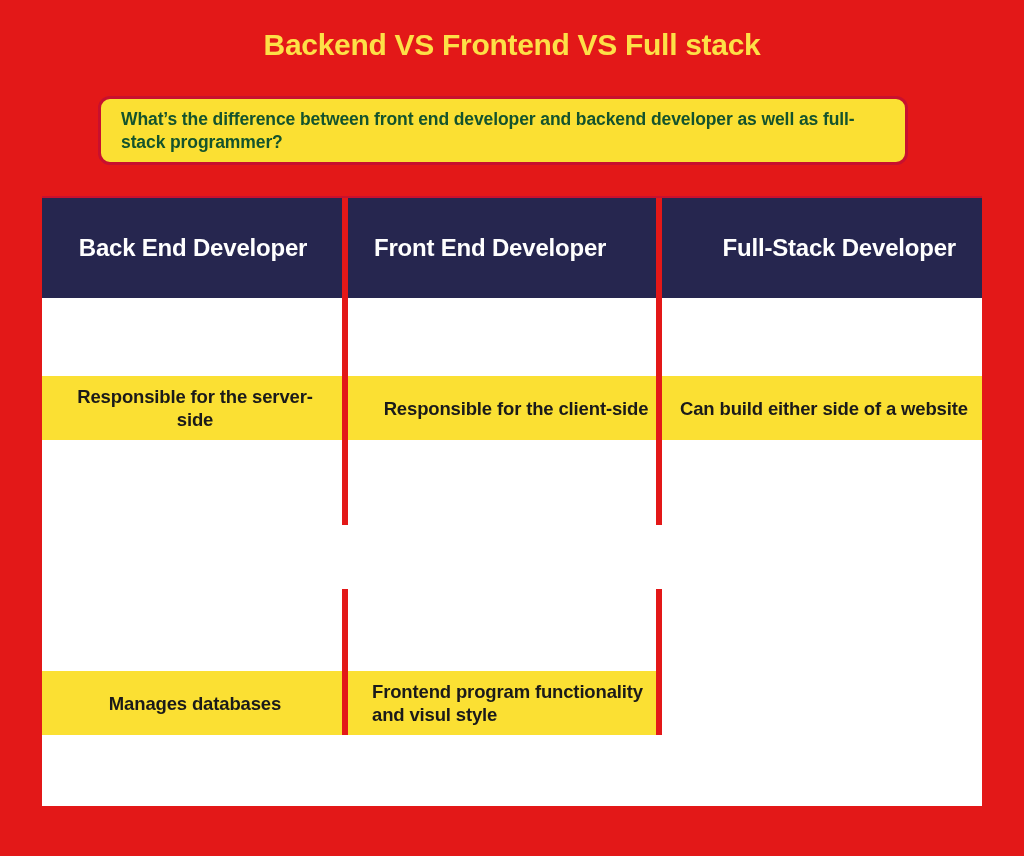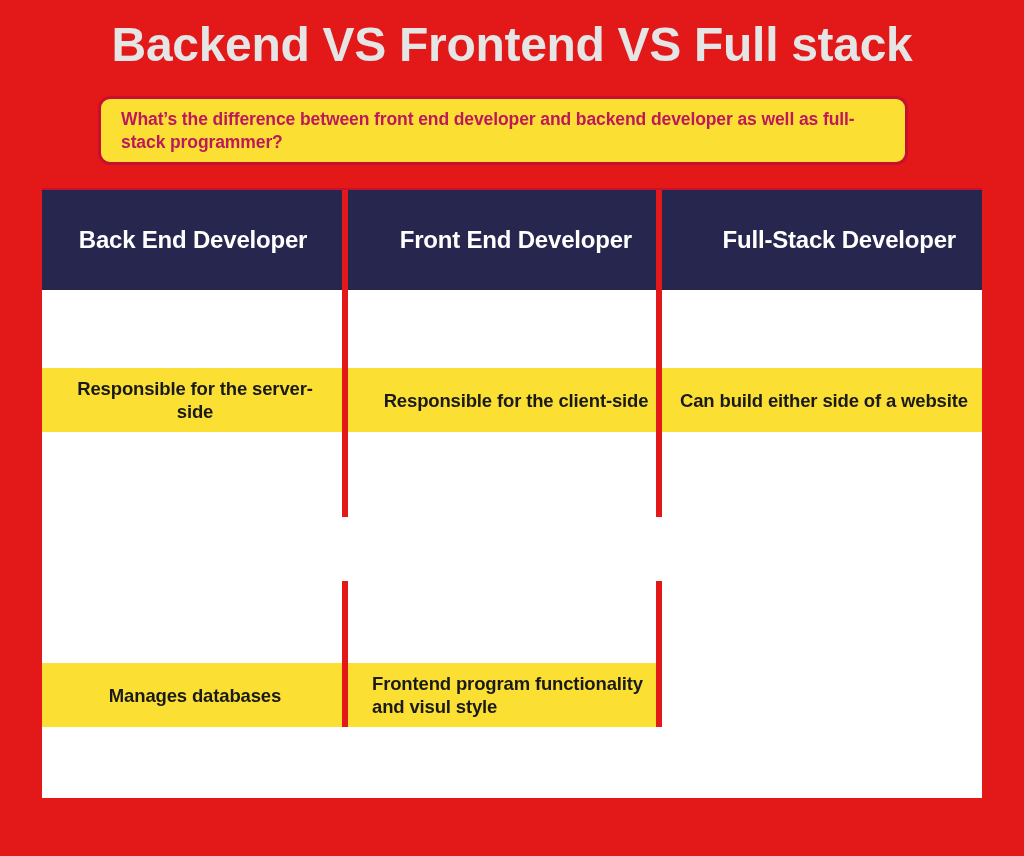--- a/index.html
+++ b/index.html
@@ -16,42 +16,42 @@
     position: relative;
   }
 
   
   .title {
     position: absolute;
     left: 0;
     top: 14px;
     width: 1024px;
     text-align: center;
-    color: #e5e5e5;
-    font-size: 48px;
+    color: #fde047;
+    font-size: 30px;
     font-weight: bold;
     letter-spacing: -0.3px;
     line-height: 62px;
     white-space: nowrap;
   }
 
   
   .subtitle-box {
     position: absolute;
     left: 98px;
     top: 96px;
     width: 810px;
     min-height: 62px;
     background: #FBE033;
     border: 3px solid #C8102E;
     border-radius: 12px;
     padding: 9px 18px 8px 20px;
   }
   .subtitle-text {
-    color: #be185d;
+    color: #14532d;
     font-size: 17.5px;
     font-weight: bold;
     line-height: 23px;
     letter-spacing: -0.1px;
   }
 
   
   .watermark {
     position: absolute;
     left: 395px;
@@ -59,21 +59,21 @@
     width: 240px;
     height: 250px;
     pointer-events: none;
     z-index: 1;
   }
 
   
   .table {
     position: absolute;
     left: 42px;
-    top: 188px;
+    top: 196px;
     width: 940px;
     height: 610px;
     background: #FFFFFF;
     display: flex;
     flex-direction: column;
     z-index: 2;
     border-top: 2px solid #C8102E;
   }
 
   .table-row {
@@ -120,21 +120,21 @@
   .header-label {
     color: #FFFFFF;
     font-size: 24px;
     font-weight: bold;
     letter-spacing: -0.2px;
     line-height: 30px;
     padding: 0 26px;
     width: 100%;
   }
   .header-row .cell.c0 .header-label { text-align: center; padding-right: 30px; }
-  .header-row .cell.c1 .header-label { text-align: right; padding-right: 30px; }
+  .header-row .cell.c1 .header-label { text-align: left; padding-right: 30px; }
   .header-row .cell.c2 .header-label { text-align: right;   padding-left: 28px; margin-left: 28px;  }
 
   .band-text {
     color: #1A1A1A;
     font-size: 18.5px;
     font-weight: bold;
     line-height: 23px;
     letter-spacing: -0.15px;
     width: 100%;
     padding: 0 24px;

